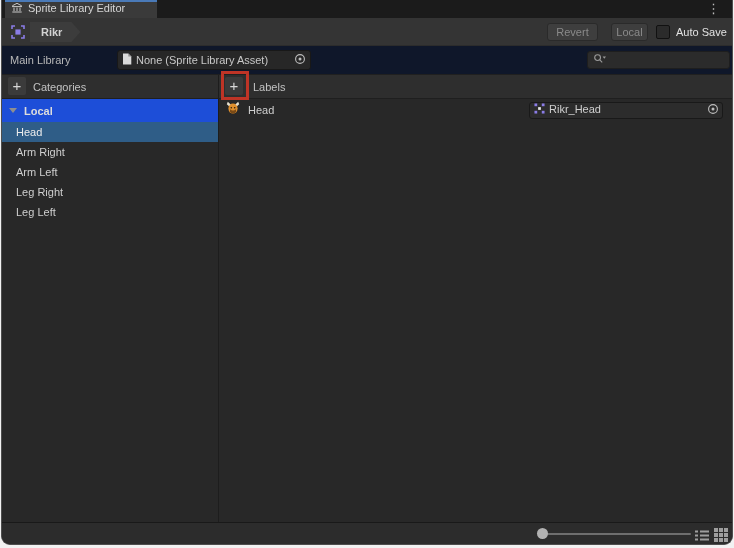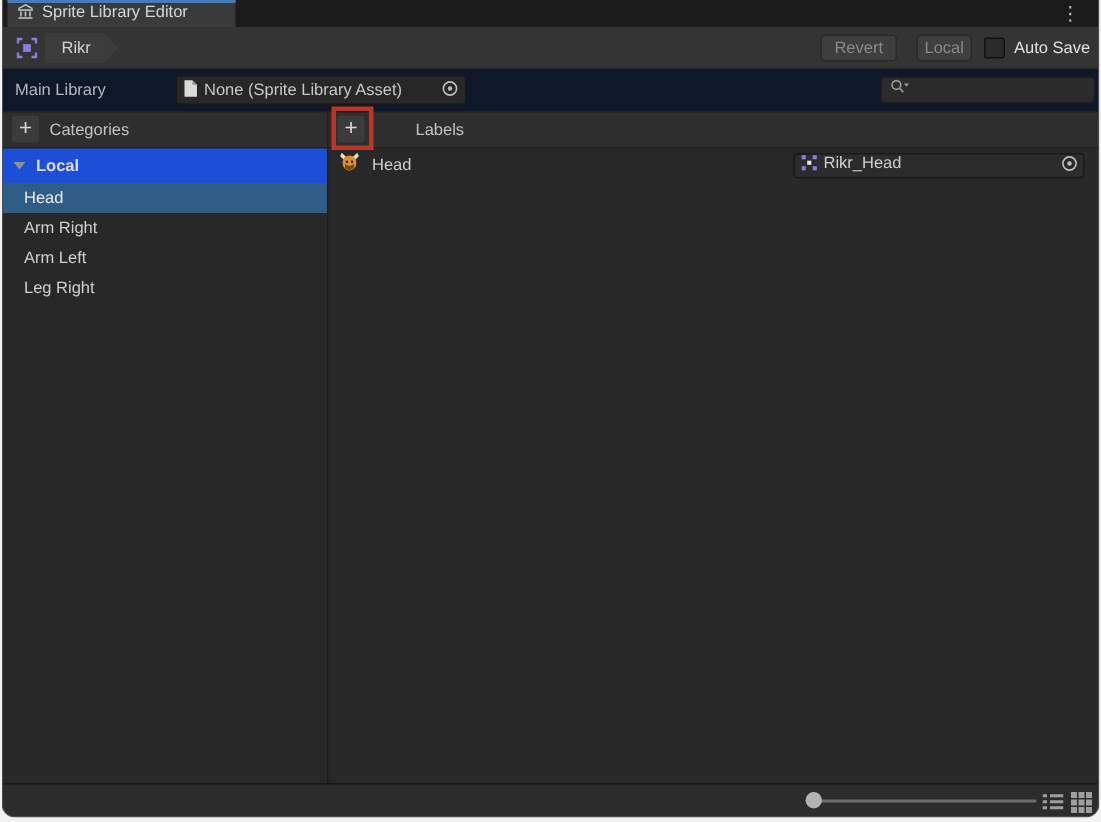--- a/index.html
+++ b/index.html
@@ -24,20 +24,21 @@
   .kebab { position:absolute; right:12px; top:1px; color:#bdbdbd; font-size:13px; line-height:16px; cursor:pointer; }
 
   
   .toolbar { height:28px; background:#343434; position:relative; flex:none; border-bottom:1px solid #2c2c2c; }
   .sl-asset-icon { position:absolute; left:8px; top:6px; }
   .crumb {
     position:absolute; left:28px; top:4px; height:20px; line-height:20px;
     padding:0 18px 0 11px; background:#3c3c3c; color:#d2d2d2; font-size:11px;
     clip-path:polygon(0 0, calc(100% - 9px) 0, 100% 50%, calc(100% - 9px) 100%, 0 100%);
     cursor:pointer;
+    font-weight:bold;
   }
   .btn {
     position:absolute; top:5px; height:18px; background:#3e3e3e; border:1px solid #2a2a2a;
     border-radius:3px; color:#8a8a8a; font-size:11px; text-align:center; line-height:16px; cursor:pointer;
   }
   .btn.revert { left:545px; width:51px; }
   .btn.save   { left:609px; width:37px; }
   .checkbox {
     position:absolute; left:654px; top:7px; width:14px; height:14px;
     background:#2b2b2b; border:1px solid #111; border-radius:2px; cursor:pointer;
@@ -69,21 +70,21 @@
   .headers .left  { width:217px; border-right:1px solid #1d1d1d; position:relative; }
   .headers .right { flex:1; position:relative; }
   .plusbtn {
     position:absolute; top:2px; width:18px; height:18px; background:#3b3b3b; border-radius:2px;
     color:#d8d8d8; font-size:15px; line-height:17px; text-align:center; cursor:pointer;
   }
   .headers .left  .plusbtn { left:6px; }
   .headers .right .plusbtn { left:6px; }
   .header-label { position:absolute; top:6px; color:#c2c2c2; font-size:11px; }
   .headers .left  .header-label { left:31px; }
-  .headers .right .header-label { left:34px;margin-left:24px; }
+  .headers .right .header-label { left:34px; }
 
   
   .annotation-box {
     position:absolute; left:219px; top:71px; width:28px; height:29px;
     border:3px solid #bf3426; z-index:30; pointer-events:none;
   }
 
   
   .content { flex:1; display:flex; min-height:0; }
   .leftpanel { width:217px; border-right:1px solid #1d1d1d; background:#282828; }
@@ -193,20 +194,21 @@
   <div class="content">
     <div class="leftpanel">
       <div class="grouprow">
         <span class="tri-down"></span>
         <span>Local</span>
       </div>
       <div class="catitem selected">Head</div>
       <div class="catitem">Arm Right</div>
       <div class="catitem">Arm Left</div>
       <div class="catitem">Leg Right</div>
+      <div class="catitem">Leg Left</div>
     </div>
     <div class="rightpanel">
       <div class="labelrow">
         <span>
           <svg width="16" height="16" viewBox="0 0 16 16">
             <path d="M2.8 1.8 L6 4.8 L4.6 6.8 L1.8 4.2 Z" fill="#e6e0cf"></path>
             <path d="M13.2 1.8 L10 4.8 L11.4 6.8 L14.2 4.2 Z" fill="#e6e0cf"></path>
             <ellipse cx="8" cy="8.6" rx="4.6" ry="5" fill="#df8f2d"></ellipse>
             <path d="M5 9.2 q3 2.8 6 0 l0 3 q-3 2.4 -6 0 Z" fill="#7a4a16"></path>
             <circle cx="6.3" cy="7.8" r="0.8" fill="#2a1a08"></circle>

